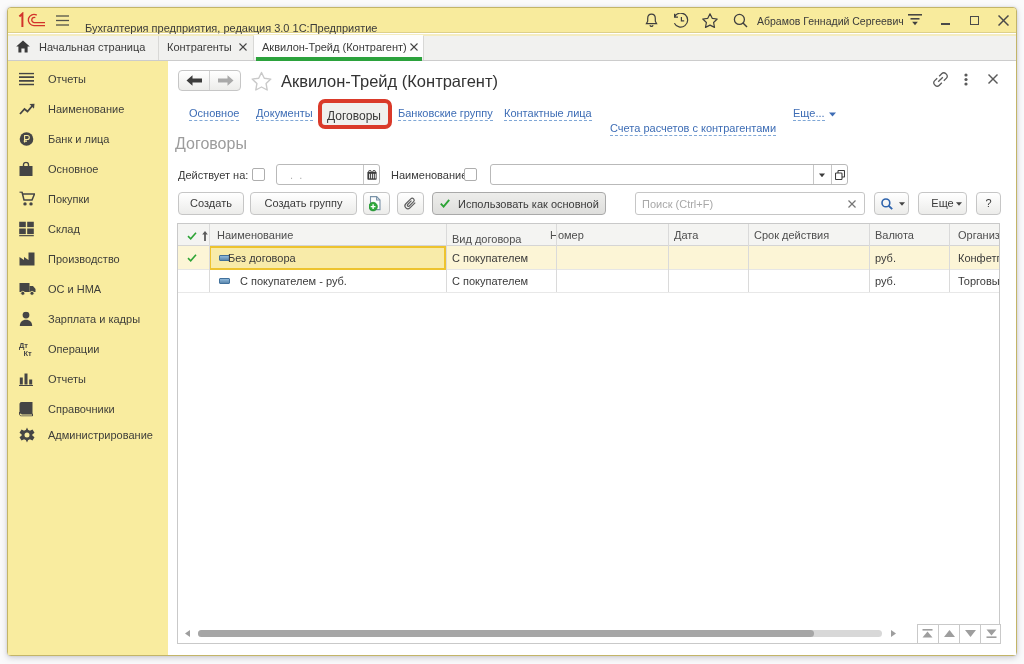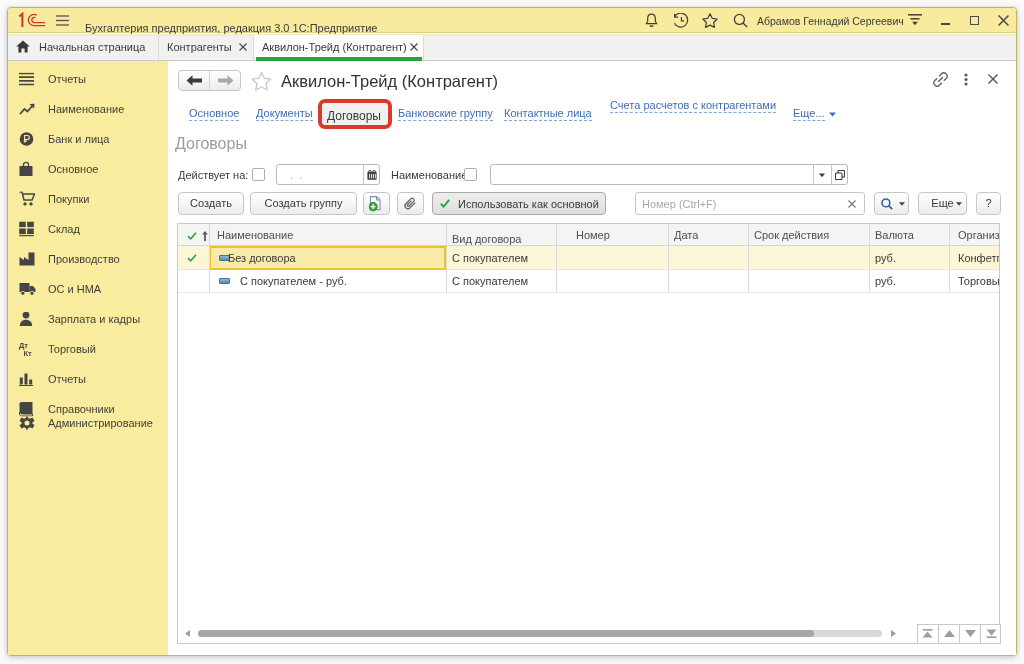--- a/index.html
+++ b/index.html
@@ -171,39 +171,39 @@
       <circle cx="7" cy="3.6" r="3.4" fill="#454545"></circle>
       <path d="M0.8 14.5 C0.8 10.5 3.3 8.2 7 8.2 C10.7 8.2 13.2 10.5 13.2 14.5 Z" fill="#454545"></path>
     </svg>
   <span class="txt">Зарплата и кадры</span>
   </div>
 <div class="sideitem" style="top:334px">
   <svg width="17" height="16" viewBox="0 0 17 16">
       <text x="0" y="7" font-family="Liberation Sans,sans-serif" font-size="7.5" font-weight="bold" fill="#454545">Дт</text>
       <text x="4.5" y="15" font-family="Liberation Sans,sans-serif" font-size="7.5" font-weight="bold" fill="#454545">Кт</text>
     </svg>
-  <span class="txt">Торговый</span>
+  <span class="txt">Операции</span>
   </div>
 <div class="sideitem" style="top:364px">
   <svg width="14" height="14" viewBox="0 0 14 14">
       <rect x="0.8" y="5.5" width="3" height="7" fill="#454545"></rect>
       <rect x="5.5" y="1.5" width="3" height="11" fill="#454545"></rect>
       <rect x="10.2" y="7.5" width="3" height="5" fill="#454545"></rect>
       <rect x="0" y="13" width="14" height="1" fill="#454545"></rect>
     </svg>
   <span class="txt">Отчеты</span>
   </div>
 <div class="sideitem" style="top:394px">
   <svg width="14" height="15" viewBox="0 0 14 15">
       <path d="M2.5 0.5 L13.5 0.5 L13.5 12.5 L2.5 12.5 C1.4 12.5 0.5 11.6 0.5 10.5 L0.5 2.5 C0.5 1.4 1.4 0.5 2.5 0.5 Z" fill="#454545"></path>
       <path d="M2.5 12.5 L13.5 12.5 L13.5 14.5 L2.5 14.5 C1.4 14.5 0.5 13.6 0.5 12.5 L0.5 10.5" fill="none" stroke="#454545" stroke-width="1"></path>
     </svg>
   <span class="txt">Справочники</span>
   </div>
-<div class="sideitem" style="top:408px">
+<div class="sideitem" style="top:420px">
   <svg width="16" height="16" viewBox="0 0 16 16">
       <path d="M8 0.5 L9.2 3 A5.2 5.2 0 0 1 10.9 3.7 L13.5 2.5 L15.5 5.8 L13.3 7.4 A5.2 5.2 0 0 1 13.3 8.6 L15.5 10.2 L13.5 13.5 L10.9 12.3 A5.2 5.2 0 0 1 9.2 13 L8 15.5 L6.8 13 A5.2 5.2 0 0 1 5.1 12.3 L2.5 13.5 L0.5 10.2 L2.7 8.6 A5.2 5.2 0 0 1 2.7 7.4 L0.5 5.8 L2.5 2.5 L5.1 3.7 A5.2 5.2 0 0 1 6.8 3 Z M8 5.5 A2.5 2.5 0 1 0 8 10.5 A2.5 2.5 0 1 0 8 5.5" fill="#454545" fill-rule="evenodd"></path>
     </svg>
   <span class="txt">Администрирование</span>
   </div>
 
 <div class="btn" style="left:178px;top:70px;width:63px;height:21px;border-radius:4px"></div>
 <div class="abs" style="left:209px;top:71px;width:1px;height:19px;background:#d2d2d2"></div>
 <svg class="abs" style="left:186px;top:75px" width="16" height="11" viewBox="0 0 16 11">
   <path d="M6.5 0.2 L6.5 3.4 L16 3.4 L16 7.6 L6.5 7.6 L6.5 10.8 L0.5 5.5 Z" fill="#3c3c3c"></path>
@@ -232,21 +232,21 @@
       <line x1="0.5" y1="0.5" x2="9.5" y2="9.5"></line>
       <line x1="9.5" y1="0.5" x2="0.5" y2="9.5"></line>
     </g>
 </svg>
 <div class="lnk" style="left:189px;top:107px">Основное</div>
 <div class="lnk" style="left:256px;top:107px">Документы</div>
 <div class="abs" style="left:318px;top:99px;width:74px;height:30px;background:#f0f0ee;border:4px solid #da3a2a;border-radius:7px"></div>
 <div class="abs" style="left:327px;top:109px;line-height:14px;color:#3a3a3a;font-size:12px">Договоры</div>
 <div class="lnk" style="left:398px;top:107px">Банковские группу</div>
 <div class="lnk" style="left:504px;top:107px">Контактные лица</div>
-<div class="lnk" style="left:610px;top:99px">Счета расчетов с контрагентами</div>
+<div class="lnk" style="left:610px;top:122px">Счета расчетов с контрагентами</div>
 <div class="lnk" style="left:793px;top:107px">Еще...</div>
 <svg class="abs" style="left:829px;top:112px" width="7" height="5" viewBox="0 0 7 5">
     <path d="M0 0.4 L7 0.4 L3.5 4.6 Z" fill="#3e6db5"></path>
   </svg>
 <div class="abs" style="left:175px;top:134.5px;font-size:16px;color:#9c9c9c;line-height:18px">Договоры</div>
 
 <div class="abs" style="left:178px;top:168px;line-height:14px">Действует на:</div>
 <div class="chk" style="left:251.5px;top:168px"></div>
 <div class="fld" style="left:276px;top:164px;width:104px;height:21px"></div>
 <div class="abs" style="left:290px;top:169px;color:#b0b0b0;line-height:13px">.&nbsp;&nbsp;.</div>
@@ -289,21 +289,21 @@
   <g transform="rotate(45 8.5 8.5)">
       <path d="M11.2 4.5 L11.2 12 A2.9 2.9 0 0 1 5.4 12 L5.4 5 A2 2 0 0 1 9.4 5 L9.4 11.2 A1.1 1.1 0 0 1 7.2 11.2 L7.2 5.8" fill="none" stroke="#5f5f5f" stroke-width="1.2"></path>
     </g>
 </svg>
 <div class="abs" style="left:432px;top:192px;width:174px;height:23px;background:linear-gradient(#ededeb,#dededc);border:1px solid #a9a9a9;border-radius:4px"></div>
 <svg class="abs" style="left:440px;top:199px" width="10" height="9" viewBox="0 0 10 9">
     <path d="M0.8 4.6 L3.6 7.6 L9.2 0.9" fill="none" stroke="#2da436" stroke-width="1.9"></path>
   </svg>
 <div class="abs" style="left:458px;top:197px;line-height:14px;color:#3a3a3a">Использовать как основной</div>
 <div class="fld" style="left:635px;top:192px;width:230px;height:23px;border-color:#c6c6c6"></div>
-<div class="abs" style="left:642px;top:197px;color:#a8a8a8;line-height:14px">Номер (Ctrl+F)</div>
+<div class="abs" style="left:642px;top:197px;color:#a8a8a8;line-height:14px">Поиск (Ctrl+F)</div>
 <svg class="abs" style="left:848px;top:200px" width="8" height="8" viewBox="0 0 8 8">
   <g stroke="#777777" stroke-width="1.2">
       <line x1="0.5" y1="0.5" x2="7.5" y2="7.5"></line>
       <line x1="7.5" y1="0.5" x2="0.5" y2="7.5"></line>
     </g>
 </svg>
 <div class="btn" style="left:874px;top:192px;width:35px;height:23px"></div>
 <svg class="abs" style="left:881px;top:198px" width="12" height="12" viewBox="0 0 12 12">
   <circle cx="4.9" cy="4.9" r="3.9" fill="none" stroke="#2f64ad" stroke-width="1.6"></circle>
   <line x1="7.8" y1="7.8" x2="11.2" y2="11.2" stroke="#2f64ad" stroke-width="1.9"></line>
@@ -320,21 +320,21 @@
 <div class="abs" style="left:177px;top:223px;width:823px;height:421px;border:1px solid #c9c9c9;background:#fff"></div>
 <div class="abs" style="left:178px;top:224px;width:821px;height:22px;background:#f4f4f2;border-bottom:1px solid #d5d5d5"></div>
 <svg class="abs" style="left:187px;top:232px" width="10" height="8" viewBox="0 0 10 8">
     <path d="M1 4.2 L3.7 6.8 L9 0.8" fill="none" stroke="#2da436" stroke-width="1.6"></path>
   </svg>
 <svg class="abs" style="left:202px;top:231px" width="6" height="10" viewBox="0 0 6 10">
     <path d="M3 0 L5.8 3.6 L3.9 3.6 L3.9 10 L2.1 10 L2.1 3.6 L0.2 3.6 Z" fill="#5a5a5a"></path>
   </svg>
 <div class="hdrcell" style="left:217px;top:235px">Наименование</div>
 <div class="hdrcell" style="left:452px;top:239px">Вид договора</div>
-<div class="hdrcell" style="left:576px;top:235px">Номер</div>
+<div class="hdrcell" style="left:550px;top:235px">Номер</div>
 <div class="hdrcell" style="left:674px;top:235px">Дата</div>
 <div class="hdrcell" style="left:754px;top:235px">Срок действия</div>
 <div class="hdrcell" style="left:875px;top:235px">Валюта</div>
 <div class="hdrcell" style="left:958px;top:235px;width:41px;overflow:hidden">Организация</div>
 <div class="abs" style="left:178px;top:246px;width:821px;height:24px;background:#fcf5d6;border-bottom:1px solid #e6e6e6"></div>
 <div class="abs" style="left:209px;top:246px;width:237px;height:24px;background:#f8eba9;border:2px solid #edc32f"></div>
 <svg class="abs" style="left:187px;top:254px" width="10" height="8" viewBox="0 0 10 8">
     <path d="M1 4.2 L3.7 6.8 L9 0.8" fill="none" stroke="#2da436" stroke-width="1.6"></path>
   </svg>
 <div class="abs" style="left:219px;top:255px;width:11px;height:6px;background:linear-gradient(#8fb8da,#5c88ae);border:1px solid #41719c;border-radius:1px"></div>

